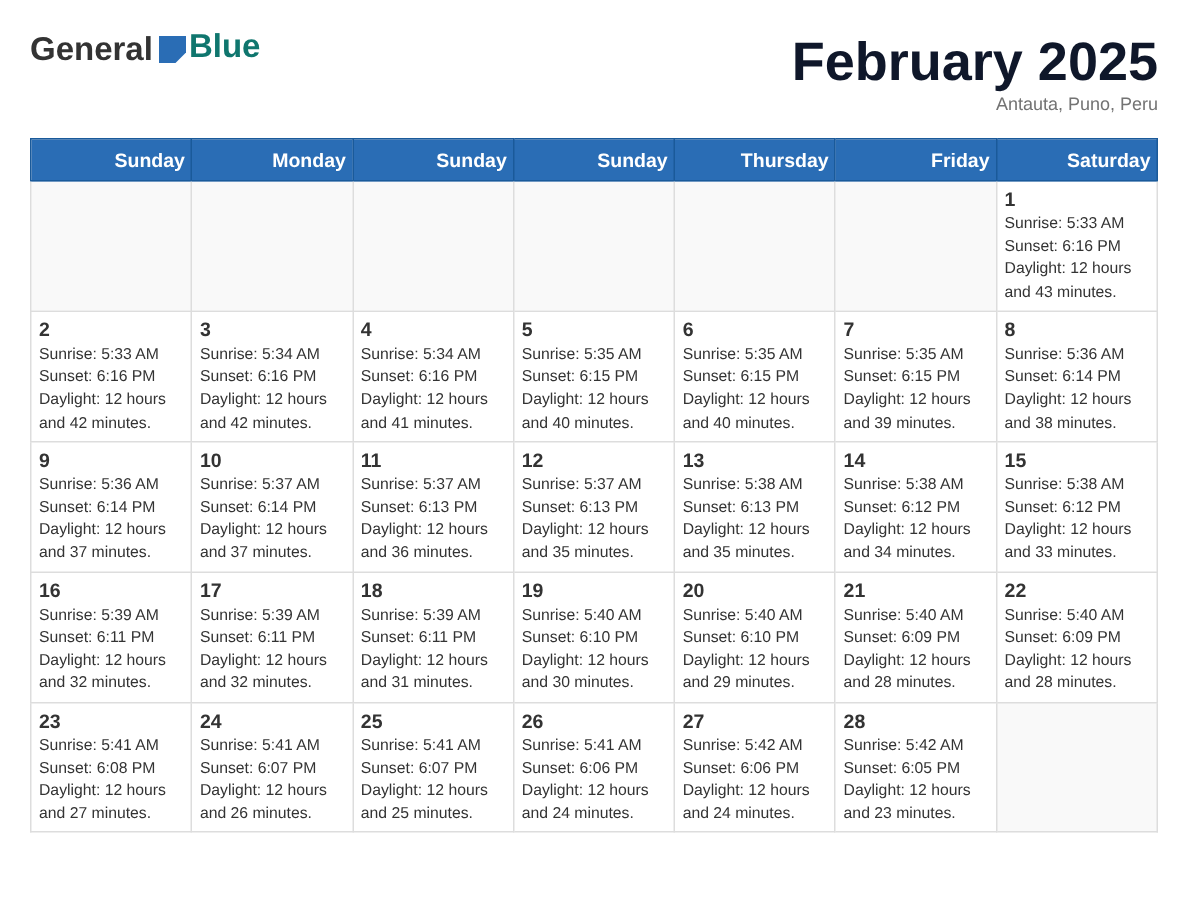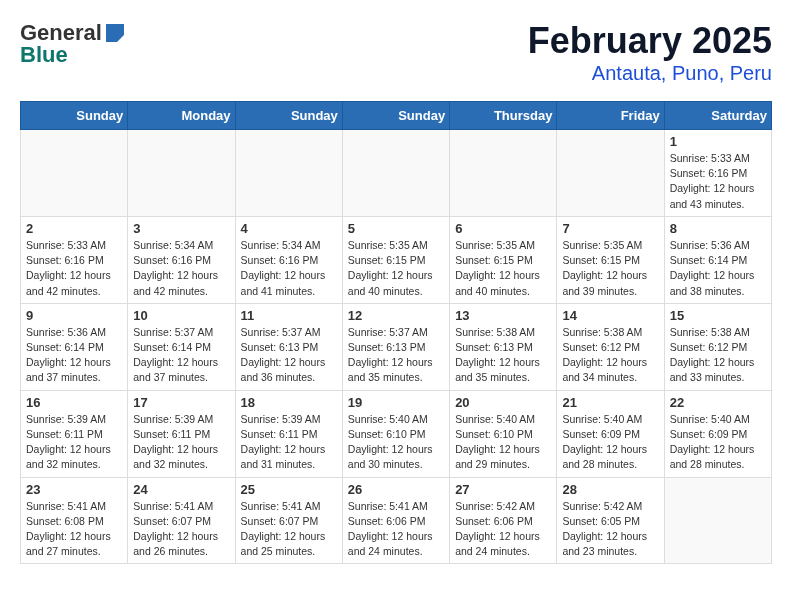--- a/index.html
+++ b/index.html
@@ -11,34 +11,34 @@
       padding: 20px;
     }
     .header {
       display: flex;
       justify-content: space-between;
       align-items: flex-start;
       margin-bottom: 16px;
     }
     .logo {
       display: flex;
-      flex-direction: column;
-      align-items: flex-start;
+      flex-direction: row;
+      align-items: center;
     }
     .logo-general { color: #333; }
     .logo-blue { color: #2a6db5; }
     .title-block { text-align: right; }
     .month-title {
       font-size: 36px;
       font-weight: bold;
       color: #0f172a;
     }
     .subtitle {
-      font-size: 20px;
-      color: #1d4ed8;
+      font-size: 12px;
+      color: #737373;
     }
     .calendar {
       width: 100%;
       border-collapse: collapse;
       font-size: 11px;
     }
     .calendar th {
       background: #2a6db5;
       color: #fff;
       padding: 6px 4px;

